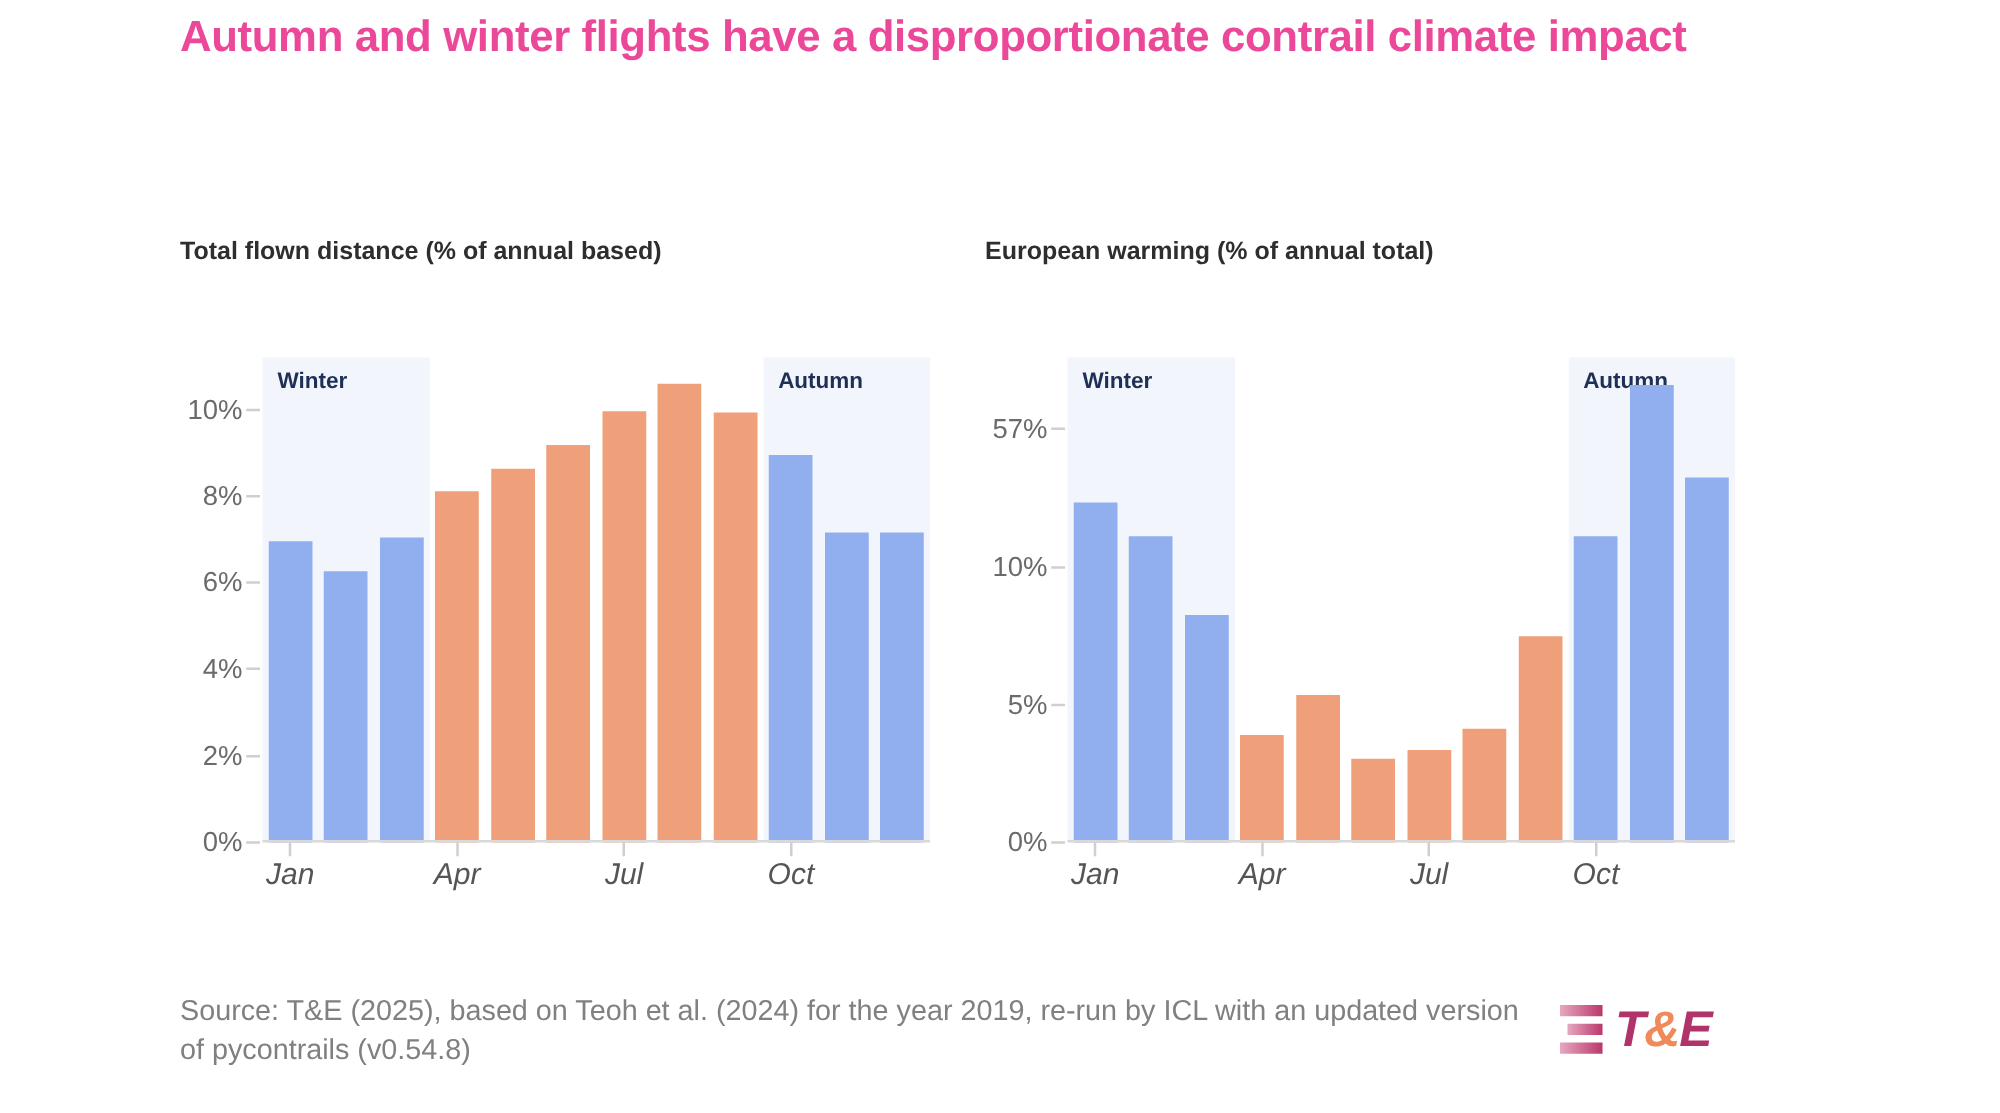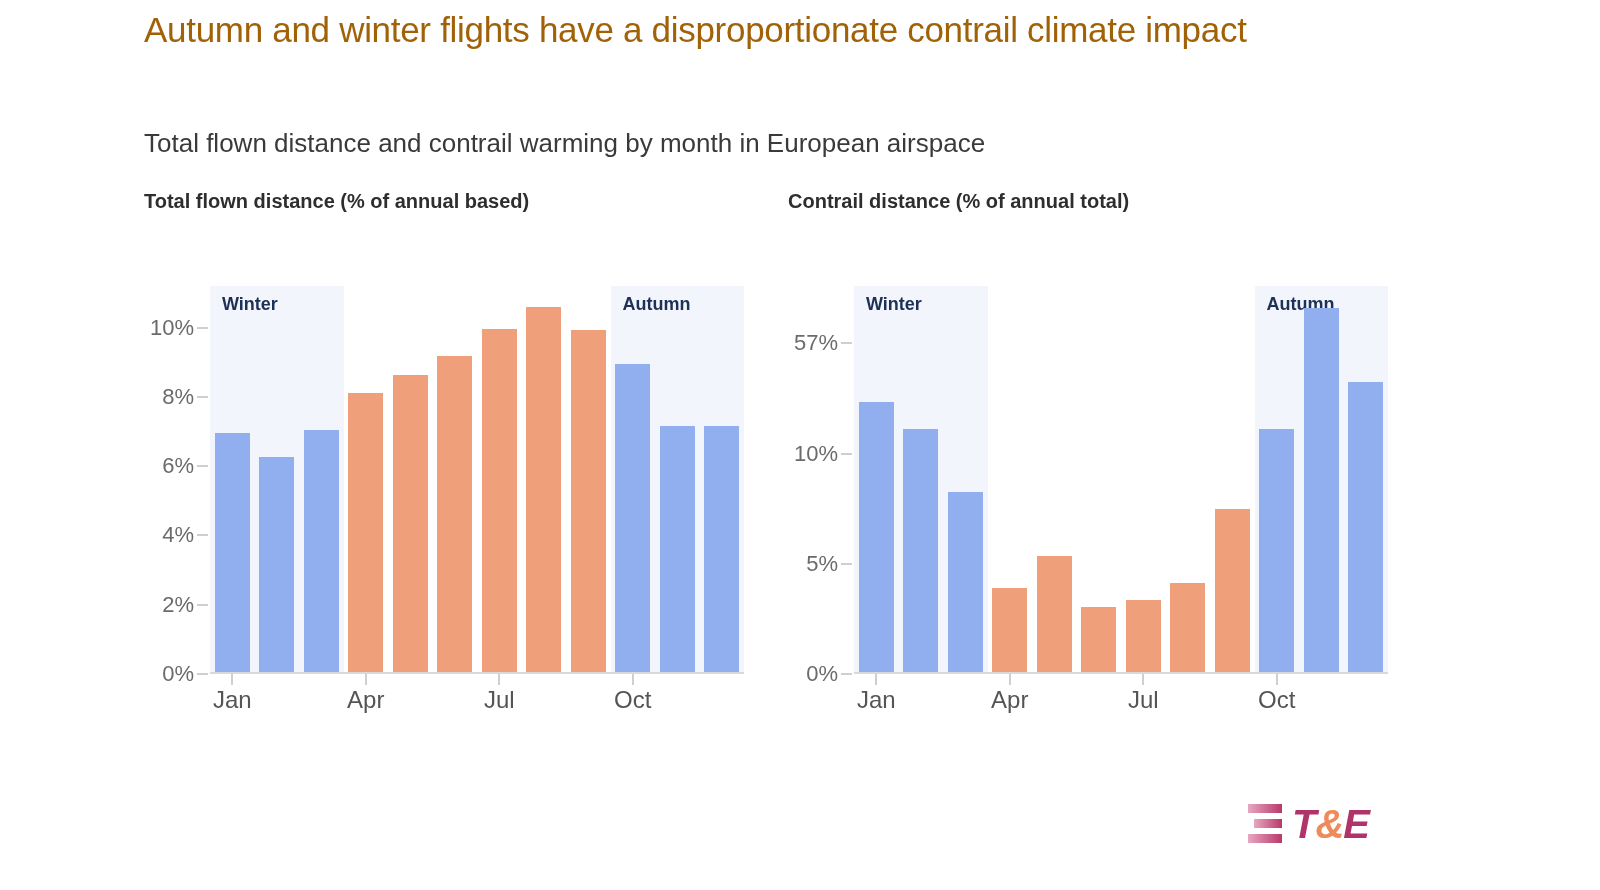--- a/index.html
+++ b/index.html
@@ -9,23 +9,23 @@
     background: #ffffff;
     font-family: "Liberation Sans", "DejaVu Sans", sans-serif;
     color: #2b2b2b;
     overflow: hidden;
   }
   .page { position: relative; width: 1600px; height: 890px; padding: 0 0 0 0; }
 
   .title {
     position: absolute;
     left: 144px; top: 8px; width: 1290px;
-    font-size: 35px; font-weight: normal; line-height: 1.24;
+    font-size: 35px; font-weight: bold; line-height: 1.24;
     letter-spacing: -0.3px;
-    color: #a16207;
+    color: #ec4899;
   }
   .subtitle {
     position: absolute;
     left: 144px; top: 127px; width: 1300px;
     font-size: 26px; font-weight: normal; color: #3a3a3a;
     line-height: 1.3;
   }
 
   .panel { position: absolute; top: 190px; }
   .panel-left  { left: 144px;  width: 600px; }
@@ -83,21 +83,21 @@
   }
   .xticks {
     position: absolute; left: 66px; right: 0; bottom: 0; height: 42px;
   }
   .xtick-mark {
     position: absolute; top: 0; width: 2px; height: 11px; background: #cfcfcf;
   }
   .xtick-label {
     position: absolute; top: 12px;
     transform: translateX(-50%);
-    font-size: 24px; color: #555555; white-space: nowrap;
+    font-size: 24px; color: #555555; white-space: nowrap; font-style: italic;
   }
 
   
   .source {
     position: absolute; left: 144px; top: 793px; width: 1080px;
     font-size: 23px; line-height: 1.36; color: #808080;
   }
   .logo {
     position: absolute; left: 1238px; top: 795px;
     width: 170px; height: 58px;
@@ -119,21 +119,20 @@
     color: #B0346A; white-space: nowrap;
   }
   .logo-text .amp { color: #F08A5B; }
 </style>
 </head>
 <body>
 
 <div class="page">
 
   <div class="title">Autumn and winter flights have a disproportionate contrail climate impact</div>
-  <div class="subtitle">Total flown distance and contrail warming by month in European airspace</div>
 
   <div class="panel panel-left">
     <div class="panel-title">Total flown distance (% of annual based)</div>
     <div class="plot">
         <div class="plot-inner">
           <div class="season-band" style="left: 0%; width: 25%;">
             <span class="season-label">Winter</span>
           </div>
           <div class="season-band" style="left: 75%; width: 25%;">
             <span class="season-label">Autumn</span>
@@ -197,21 +196,21 @@
           <span class="xtick-label" style="left: 29.1667%;">Apr</span>
           <span class="xtick-mark" style="left: calc(54.1667% - 1px);"></span>
           <span class="xtick-label" style="left: 54.1667%;">Jul</span>
           <span class="xtick-mark" style="left: calc(79.1667% - 1px);"></span>
           <span class="xtick-label" style="left: 79.1667%;">Oct</span>
         </div>
       </div>
   </div>
 
   <div class="panel panel-right">
-    <div class="panel-title">Contrail distance (% of annual total)</div>
+    <div class="panel-title">European warming (% of annual total)</div>
     <div class="plot">
         <div class="plot-inner">
           <div class="season-band" style="left: 0%; width: 25%;">
             <span class="season-label">Winter</span>
           </div>
           <div class="season-band" style="left: 75%; width: 25%;">
             <span class="season-label">Autumn</span>
           </div>
           <div class="bars">
             <div class="bar-slot">
@@ -267,20 +266,24 @@
           <span class="xtick-mark" style="left: calc(29.1667% - 1px);"></span>
           <span class="xtick-label" style="left: 29.1667%;">Apr</span>
           <span class="xtick-mark" style="left: calc(54.1667% - 1px);"></span>
           <span class="xtick-label" style="left: 54.1667%;">Jul</span>
           <span class="xtick-mark" style="left: calc(79.1667% - 1px);"></span>
           <span class="xtick-label" style="left: 79.1667%;">Oct</span>
         </div>
       </div>
   </div>
 
+  <div class="source">
+    <span>Source: T&amp;E (2025), based on Teoh et al. (2024) for the year 2019, re-run by ICL</span>
+    <span>with an updated version of pycontrails (v0.54.8)</span>
+  </div>
 
   <div class="logo">
     <span class="logo-mark">
       <i></i>
         <i></i>
         <i></i>
     </span>
     <span class="logo-text"><span>T</span><span class="amp">&amp;</span><span>E</span></span>
   </div>
 

